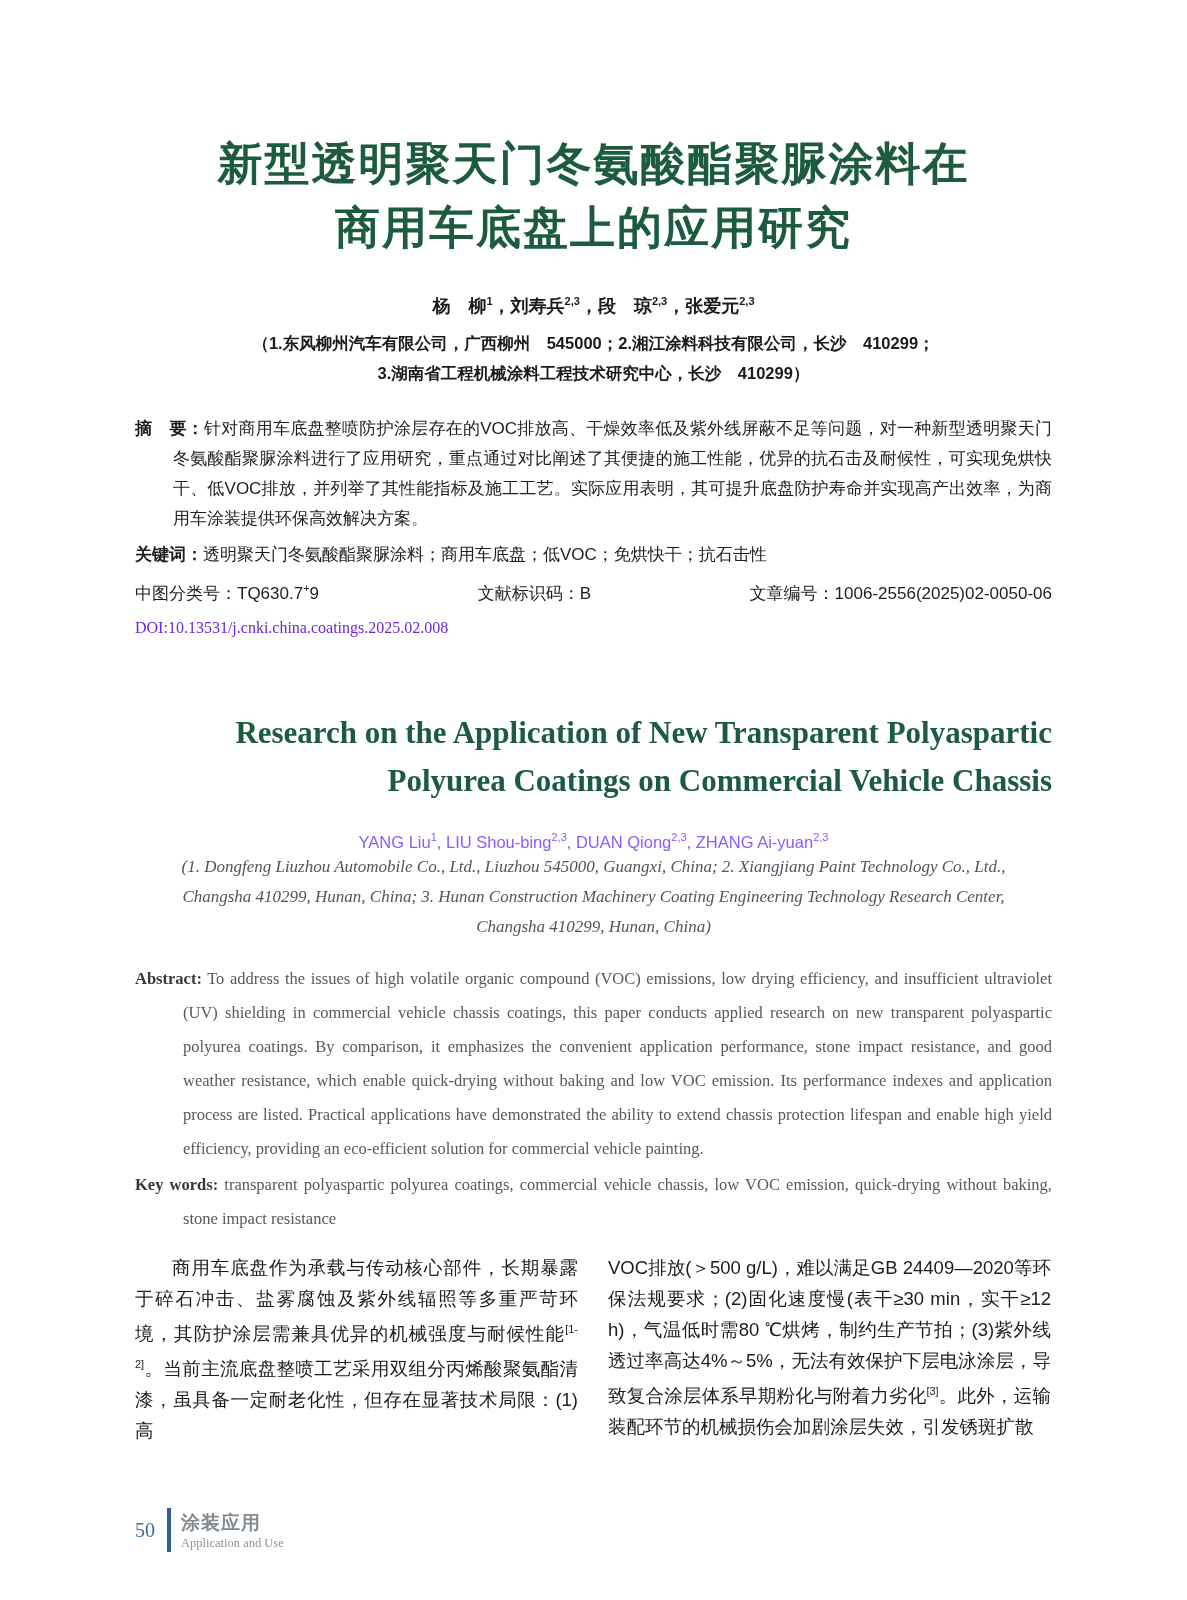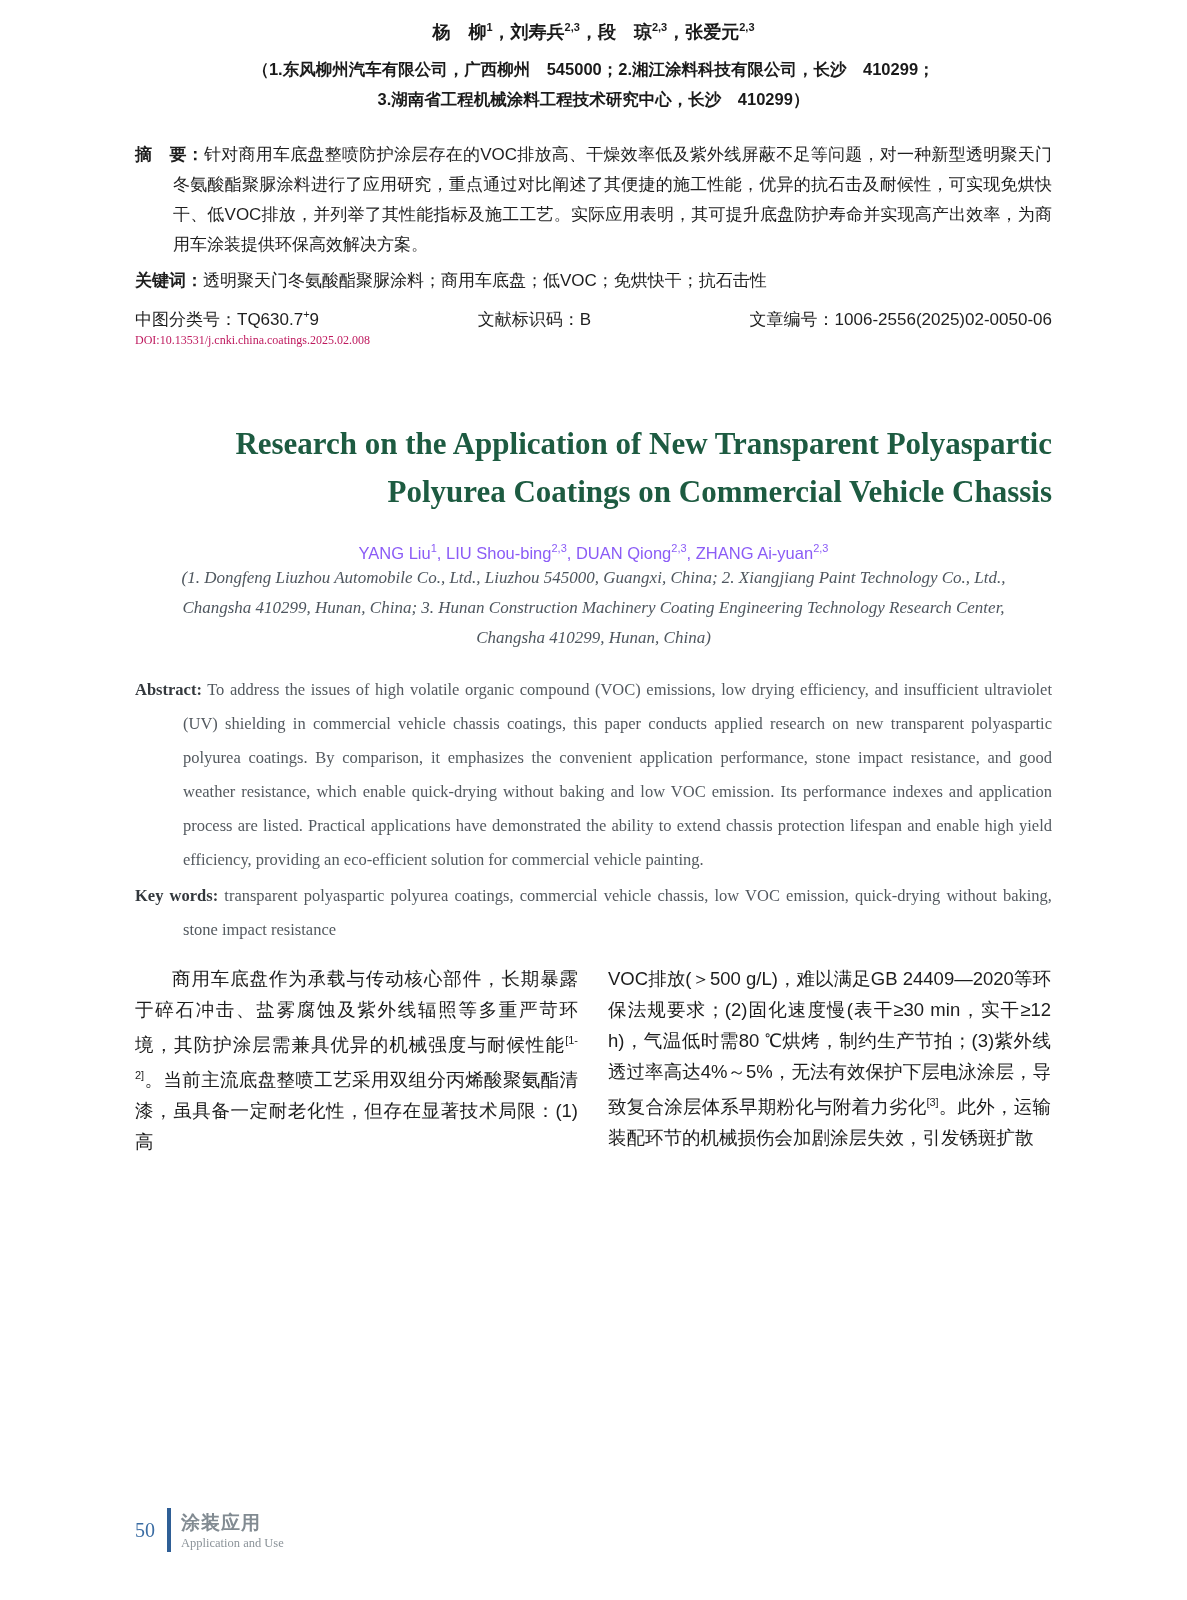--- a/index.html
+++ b/index.html
@@ -32,21 +32,21 @@
     margin-top: 132px;
     text-align: center;
     color: #1d5b41;
     font-size: 45px; font-weight: bold;
     line-height: 64px;
     letter-spacing: 2px;
   }
 
   
   .authors-cn {
-    margin-top: 20px; text-align: center;
+    margin-top: 34px; text-align: center;
     font-size: 18px; font-weight: 600; color: #1a1a1a;
   }
   .authors-cn sup, .authors-en sup { font-size: 11px; vertical-align: super; }
   .affil-cn {
     margin-top: 10px; text-align: center;
     font-size: 16.5px; font-weight: 600; color: #1a1a1a;
     line-height: 30px;
   }
 
   
@@ -63,23 +63,23 @@
     font-size: 17px; line-height: 30px;
     color: #1e1e1e;
   }
   .meta-row {
     margin-top: 12px;
     display: flex; justify-content: space-between;
     font-size: 17px; color: #1e1e1e;
   }
   .meta-row sup { font-size: 11px; vertical-align: super; }
   .doi {
-    margin-top: 2px;
-    font-family: "Liberation Serif", serif;
-    font-size: 12px; color: #be185d;
+    margin-top: 14px;
+    font-family: "Liberation Serif", serif;
+    font-size: 16px; color: #6d28d9;
   }
 
   
   .title-en {
     margin-top: 72px;
     text-align: right;
     color: #1d5b41;
     font-family: "Liberation Serif", serif;
     font-size: 31px; font-weight: bold;
     line-height: 48px;
@@ -161,20 +161,24 @@
     font-family: "Liberation Serif", serif;
     font-size: 12.5px; color: #8b9399;
   }
 </style>
 </head>
 <body>
 
 <div class="page">
 
 
+  <h1 class="title-cn">
+    <span>新型透明聚天门冬氨酸酯聚脲涂料在</span><br>
+    <span>商用车底盘上的应用研究</span>
+  </h1>
 
   <div class="authors-cn">
     <span>杨　柳</span><sup>1</sup><span>，刘寿兵</span><sup>2,3</sup><span>，段　琼</span><sup>2,3</sup><span>，张爱元</span><sup>2,3</sup>
   </div>
 
   <div class="affil-cn">
     <div>（1.东风柳州汽车有限公司，广西柳州　545000；2.湘江涂料科技有限公司，长沙　410299；</div>
     <div>3.湖南省工程机械涂料工程技术研究中心，长沙　410299）</div>
   </div>
 

